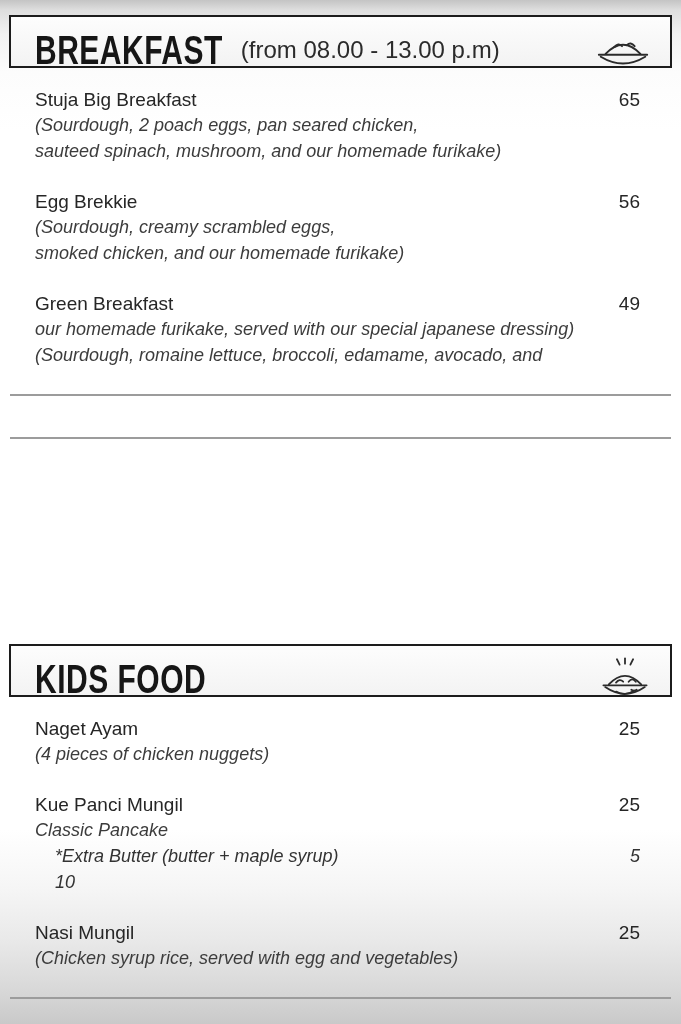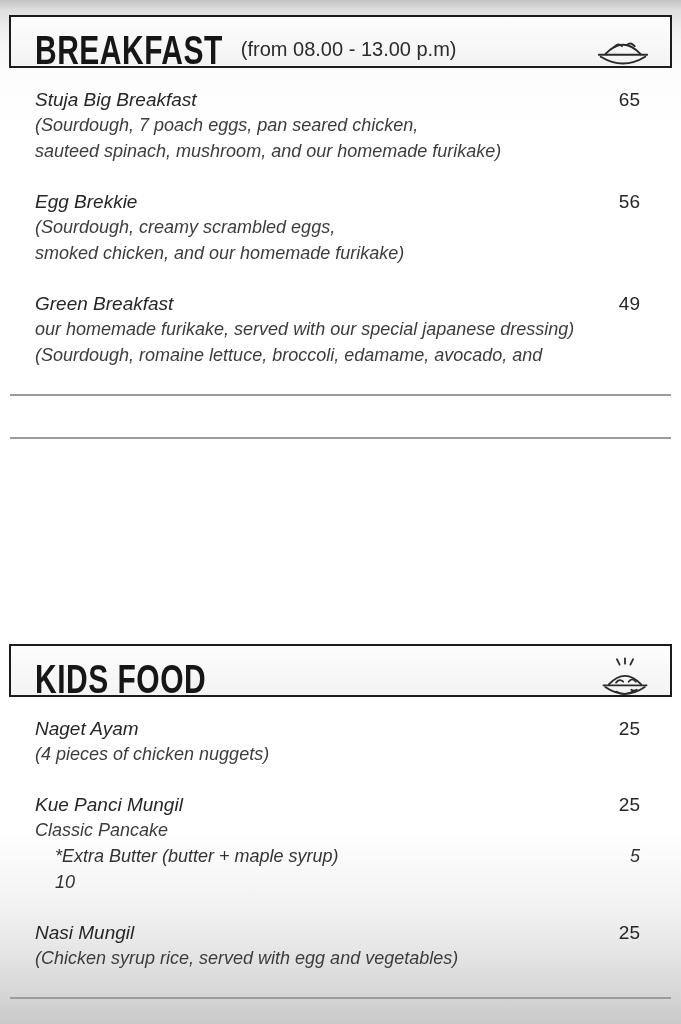--- a/index.html
+++ b/index.html
@@ -17,27 +17,27 @@
     background:linear-gradient(180deg,#fdfdfd,#f3f3f3);
     display:flex; align-items:center; padding:16px 18px 0 24px;
     box-sizing:border-box; width:663px;
   }
   .section-box.first{margin-top:15px;}
   .section-title{
     display:inline-block; font-weight:bold; font-size:30px; letter-spacing:.5px;
     color:#161616; transform:scaleY(1.38); transform-origin:center;
     white-space:nowrap;
   }
-  .section-subtitle{font-size:20px; margin-left:18px; color:#2b2b2b; white-space:nowrap;}
+  .section-subtitle{font-size:24px; margin-left:18px; color:#2b2b2b; white-space:nowrap;}
   .section-icon{margin-left:auto; display:flex; align-items:center;}
   .section-body{padding:20px 41px 0 35px;}
   .item{margin-bottom:26px;}
   .item-row{display:flex; justify-content:space-between; align-items:baseline;
     font-size:19px; line-height:24px; color:#262626;}
-  .item-name{white-space:nowrap;font-style:italic;}
+  .item-name{white-space:nowrap;}
   .item-price{white-space:nowrap;}
   .desc{font-style:italic; font-size:18px; line-height:26px; color:#3c3c3c;}
   .extra-row{display:flex; justify-content:space-between; align-items:baseline;
     font-style:italic; font-size:18px; line-height:26px; color:#333333;
     padding-left:20px;text-align:center;}
   .divider{height:2px; background:#9c9c9c; margin:0 10px;}
   .divider.d1{margin-top:9px;}
   .divider.d2{margin-top:41px;}
   .divider.bottom{margin-top:19px;}
   .gap-to-kids{height:205px;}
@@ -62,21 +62,21 @@
     </span>
   </div>
 
   <div class="section-body">
 
     <div class="item">
       <div class="item-row">
         <span class="item-name">Stuja Big Breakfast</span>
         <span class="item-price">65</span>
       </div>
-      <div class="desc">(Sourdough, 7 poach eggs, pan seared chicken,</div>
+      <div class="desc">(Sourdough, 2 poach eggs, pan seared chicken,</div>
       <div class="desc">sauteed spinach, mushroom, and our homemade furikake)</div>
     </div>
 
     <div class="item">
       <div class="item-row">
         <span class="item-name">Egg Brekkie</span>
         <span class="item-price">56</span>
       </div>
       <div class="desc">(Sourdough, creamy scrambled eggs,</div>
       <div class="desc">smoked chicken, and our homemade furikake)</div>

